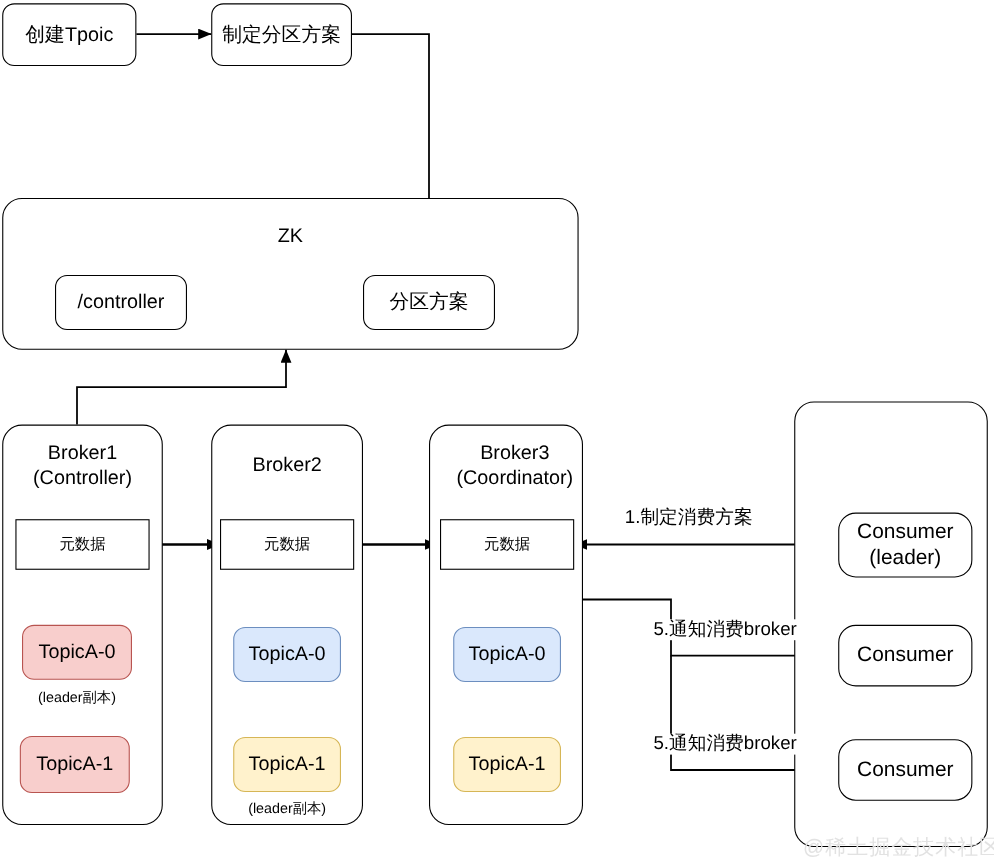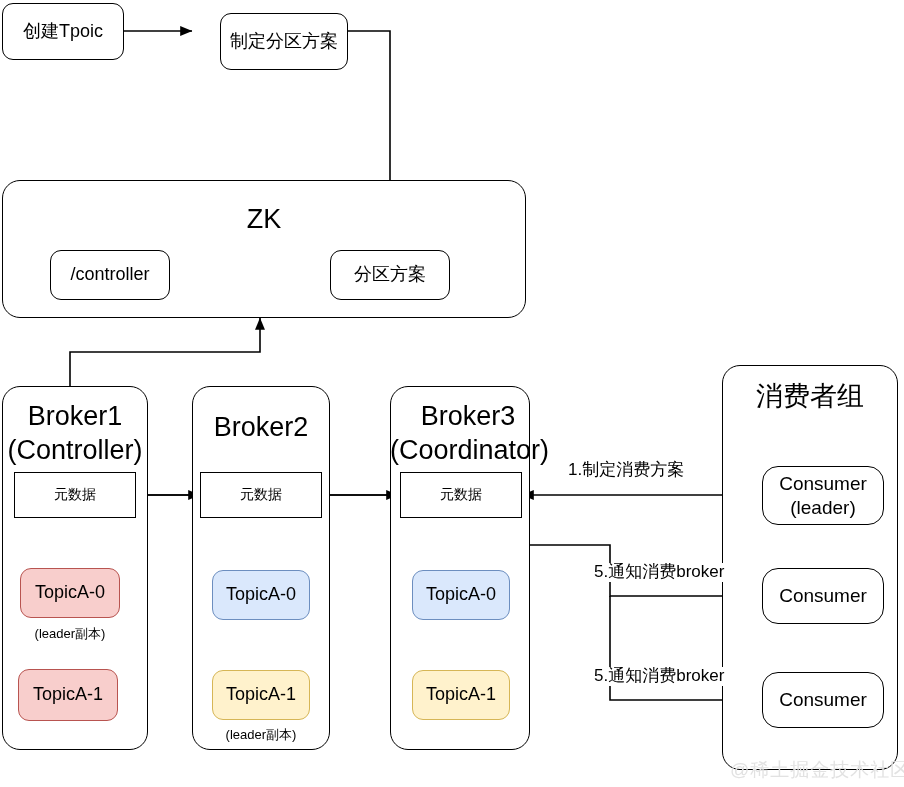--- a/index.html
+++ b/index.html
@@ -40,21 +40,21 @@
     position:absolute;
     box-sizing:border-box;
     border:1.6px solid #000000;
     border-radius:18px;
     background:#ffffff;
   }
   .container-title{
     position:absolute;
     left:0;right:0;
     text-align:center;
-    font-size:27px;
+    font-size:18px;
     color:#000;
     line-height:1.25;
     white-space:pre-line;
   }
   .caption{
     position:absolute;
     text-align:center;
     font-size:13px;
     color:#000;
     white-space:nowrap;
@@ -119,21 +119,21 @@
 
       <path d="M461,517 L461,545 L610,545 L610,596 L744,596" marker-end="url(#ah)"></path>
       <path d="M610,596 L610,700 L744,700" marker-end="url(#ah)"></path>
     </g>
   </svg>
 
   <div class="node rounded flow-box" style="left:2px;top:3px;width:122px;height:57px;">
     <span>创建Tpoic</span>
   </div>
 
-  <div class="node rounded flow-box" style="left:192px;top:13px;width:128px;height:57px;margin-left:28px;">
+  <div class="node rounded flow-box" style="left:192px;top:3px;width:128px;height:57px;">
     <span>制定分区方案</span>
   </div>
 
   <div class="container-box" style="left:2px;top:180px;width:524px;height:138px;"></div>
   <div class="container-title" style="left:2px;top:203px;width:524px;">ZK</div>
 
   <div class="node rounded flow-box" style="left:50px;top:250px;width:120px;height:50px;">
     <span>/controller</span>
   </div>
 
@@ -184,21 +184,20 @@
 
   <div class="node rounded topic blue" style="left:412px;top:570px;width:98px;height:50px;">
     <span>TopicA-0</span>
   </div>
 
   <div class="node rounded topic yellow" style="left:412px;top:670px;width:98px;height:50px;">
     <span>TopicA-1</span>
   </div>
 
   <div class="container-box" style="left:722px;top:365px;width:176px;height:405px;"></div>
-  <div class="container-title" style="left:722px;top:380px;width:176px;">消费者组</div>
 
   <div class="node rounded-lg consumer" style="left:752px;top:466px;width:122px;height:59px;">
     <span style="white-space:pre-line">Consumer
 (leader)</span>
   </div>
 
   <div class="node rounded-lg consumer" style="left:752px;top:568px;width:122px;height:56px;">
     <span>Consumer</span>
   </div>
 

